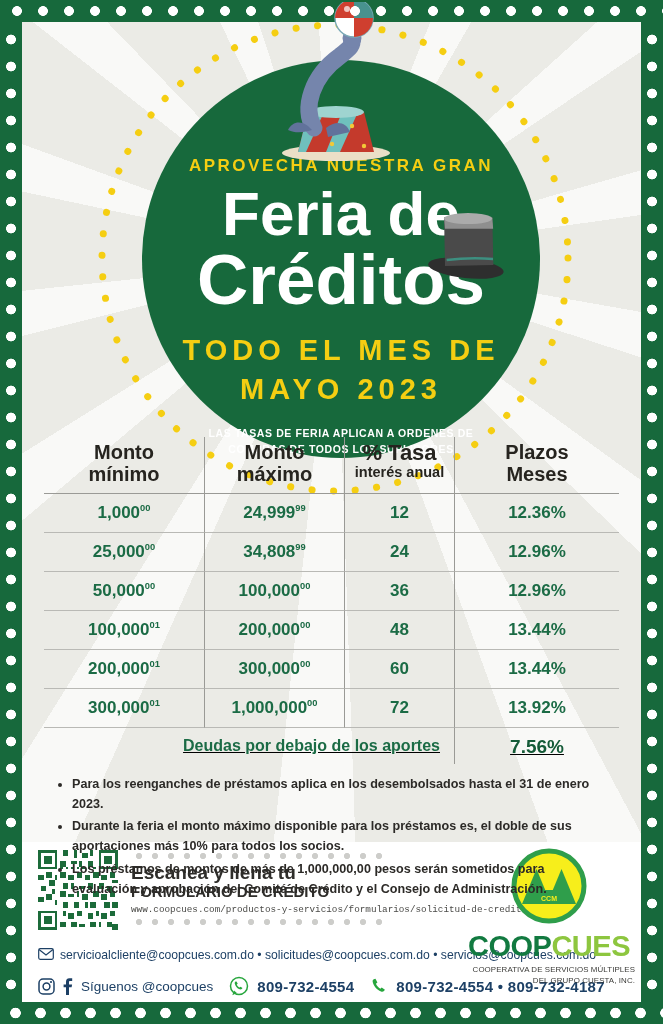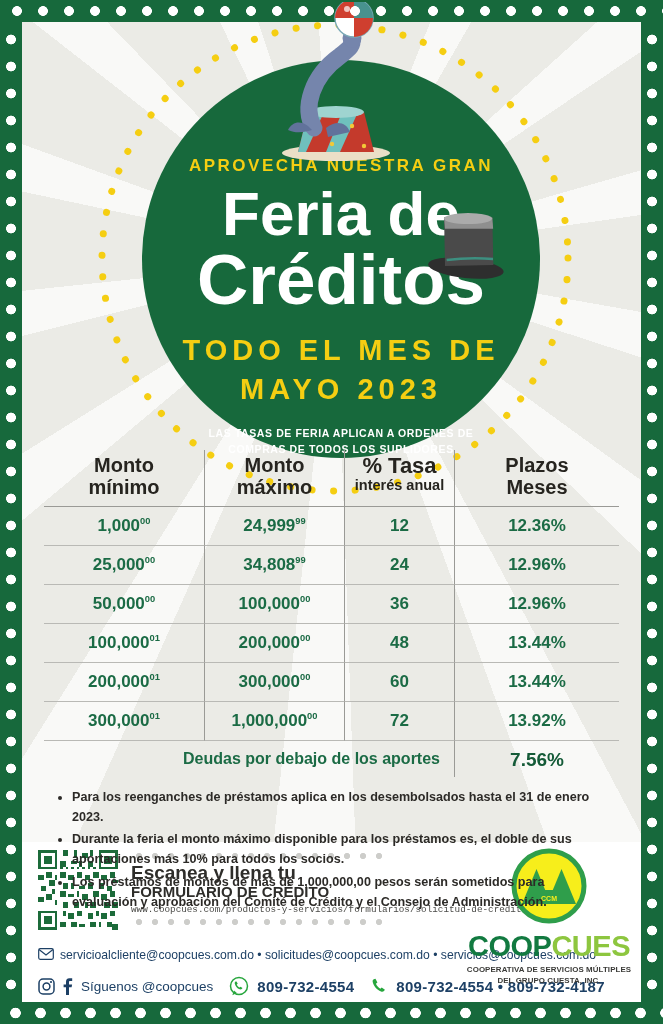--- a/index.html
+++ b/index.html
@@ -28,36 +28,36 @@
     background:#17693C;z-index:2;text-align:center;color:#fff;}
   .tagline{margin-top:96px;font-size:17px;font-weight:700;letter-spacing:2.5px;color:#F5CE12;}
   .title1{font-size:62px;font-weight:700;line-height:1.02;margin-top:6px;letter-spacing:0px;}
   .title2{font-size:71px;font-weight:700;line-height:0.98;margin-top:0px;letter-spacing:0px;}
   .period{font-size:29px;font-weight:700;letter-spacing:5px;color:#F5CE12;line-height:1.35;}
   .period.first{margin-top:16px;}
   .note{font-size:10.5px;font-weight:700;letter-spacing:0.6px;line-height:1.55;margin-top:16px;color:#fff;}
   .sealsvg{position:absolute;left:248px;top:2px;z-index:6;}
   .hatsvg{position:absolute;left:420px;top:212px;z-index:7;transform:rotate(6deg);}
   
-  .main{position:absolute;left:0;right:0;top:428px;z-index:5;}
+  .main{position:absolute;left:0;right:0;top:415px;z-index:5;}
   .tbl{margin:0 22px;width:575px;}
   .hrow{display:grid;grid-template-columns:160px 140px 110px 1fr;border-bottom:1.5px solid #9a9a96;}
   .hcell{text-align:center;padding:4px 0 8px 0;color:#26241f;}
   .hcell .l1{display:block;font-size:20px;font-weight:700;line-height:1.1;}
   .hcell .l2{display:block;font-size:20px;font-weight:700;line-height:1.1;}
   .hcell.rate .l1{font-size:22px;}
   .hcell.rate .l2{font-size:14.5px;}
   .hcell.c2,.hcell.c3,.hcell.c4{border-left:1.5px solid #9a9a96;}
   .drow{display:grid;grid-template-columns:160px 140px 110px 1fr;}
   .dcell{text-align:center;padding:9px 0;font-size:17px;font-weight:700;color:#1B6B45;
     border-bottom:1px solid #b9b9b5;}
   .drow:last-of-type .dcell{border-bottom:1px solid #9a9a96;}
   .dcell.c2,.dcell.c3,.dcell.c4{border-left:1.5px solid #9a9a96;}
   .dcell sup{font-size:0.55em;vertical-align:super;letter-spacing:0;}
-  .deudas{display:grid;grid-template-columns:410px 1fr;}
+  .deudas{display:grid;grid-template-columns:410px 1fr;text-decoration:underline;}
   .deudas .lbl{text-align:right;padding:9px 14px 6px 0;font-size:16px;font-weight:700;color:#1B6B45;}
   .deudas .val{text-align:center;padding:8px 0 6px 0;font-size:19px;font-weight:700;color:#155B38;
     border-left:1.5px solid #9a9a96;}
   .bullets{margin:10px 30px 0 34px;padding:0 0 0 16px;color:#2c2a27;}
   .bullets li{font-size:12.6px;font-weight:700;line-height:1.6;margin-bottom:2px;}
   
   .band{position:absolute;left:0;right:0;bottom:0;height:160px;background:#fff;z-index:4;}
   .qr-row{position:absolute;left:16px;top:8px;display:flex;gap:13px;align-items:flex-start;}
   .dotline{height:8px;width:252px;margin:2px 0;
     background-image:radial-gradient(circle,#cdcdca 2.8px,rgba(0,0,0,0) 3.3px);
@@ -68,21 +68,21 @@
   .emails{position:absolute;left:16px;top:106px;display:flex;align-items:flex-start;gap:6px;
     font-size:12.2px;color:#1d4065;}
   .social{position:absolute;left:16px;top:134px;display:flex;align-items:center;gap:8px;
     font-size:13.5px;color:#1d4065;}
   .social .num{font-size:15px;font-weight:700;letter-spacing:0.3px;}
   .social .follow{font-weight:400;}
   .logo{position:absolute;right:6px;top:4px;width:172px;text-align:center;}
   .wordmark{font-size:29px;font-weight:700;letter-spacing:-0.5px;line-height:1;margin-top:2px;}
   .wordmark .coop{color:#127A40;}
   .wordmark .cues{color:#8DC63F;}
-  .logosub{font-size:7.9px;font-weight:700;color:#3a3a37;line-height:1.45;margin-top:3px;letter-spacing:0.1px;}
+  .logosub{font-size:7.9px;font-weight:400;color:#3a3a37;line-height:1.45;margin-top:3px;letter-spacing:0.1px;text-align:right;}
 </style>
 </head>
 <body>
 
 <div class="poster">
 
   <div class="canvas">
 
     <svg class="ringsvg" width="619" height="980">
       <circle cx="313" cy="236" r="233" fill="none" stroke="#F5CE12" stroke-width="7" stroke-linecap="round" stroke-dasharray="0.1 21.5"></circle>

